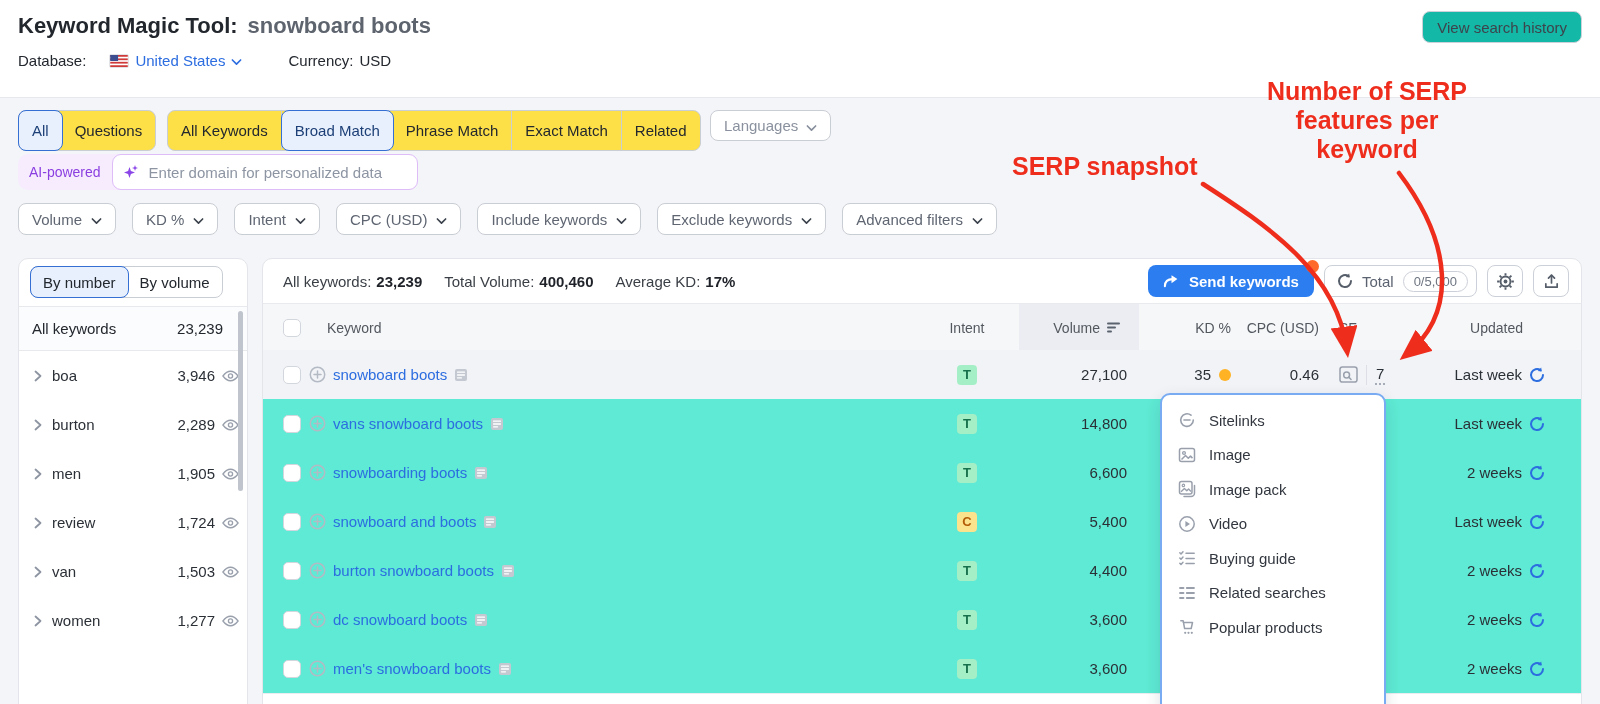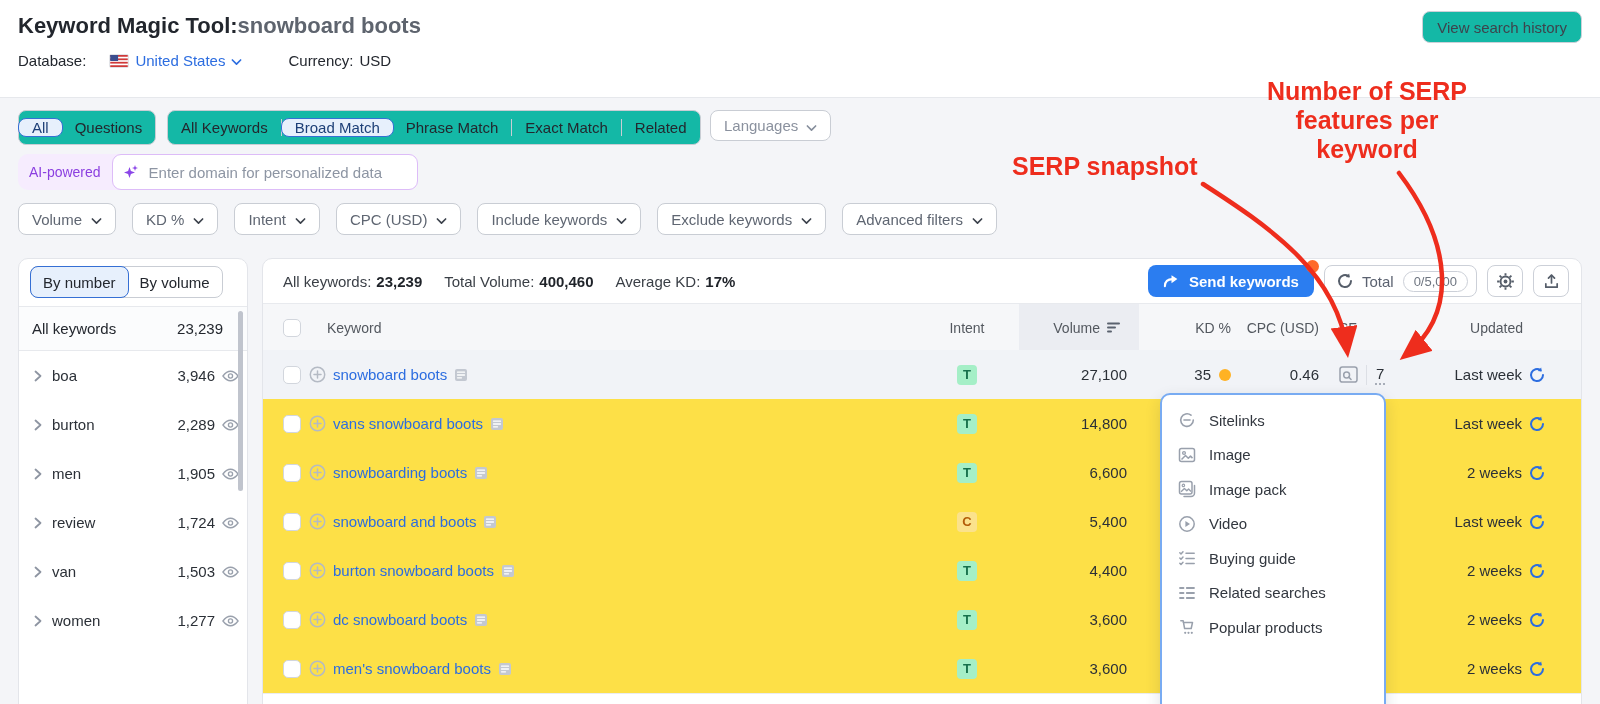--- a/index.html
+++ b/index.html
@@ -1,33 +1,33 @@
 <!DOCTYPE html>
 <html><head>
 <meta charset="utf-8">
 <style>
   html,body{margin:0;padding:0;}
   body{font-family:"Liberation Sans","DejaVu Sans",sans-serif;background:#f4f5f8;}
   #stage{position:relative;width:1600px;height:704px;overflow:hidden;background:#f4f5f8;}
 
   
   .tophdr{position:absolute;left:0;top:0;width:1600px;height:97px;background:#fff;border-bottom:1px solid #e6e8ec;}
-  .title-row{position:absolute;left:18px;top:13px;display:flex;align-items:baseline;}
+  .title-row{position:absolute;left:18px;top:13px;display:flex;align-items:baseline;gap:10px;}
   .title-main{font-size:22px;font-weight:bold;color:#22262d;}
   .title-query{font-size:22px;font-weight:600;color:#5e646e;}
   .hist-btn{position:absolute;right:18px;top:11px;height:30px;padding:0 14px;display:flex;align-items:center;
     background:#14b8a6;border:1px solid #ccd0d8;border-radius:8px;font-size:15px;color:#3d434c;cursor:pointer;}
   .meta-row{position:absolute;left:18px;top:52px;display:flex;align-items:center;font-size:15px;color:#23272e;}
   .db-link{display:flex;align-items:center;gap:6px;margin-left:23px;color:#2c6de0;cursor:pointer;}
   .flag{border:1px solid #e2e4e8;border-radius:2px;line-height:0;}
   .meta-cur{margin-left:46px;}
   .meta-cur b{font-weight:normal;margin-left:6px;}
 
   
-  .seg-group{position:absolute;top:110px;height:35px;display:flex;background:#14b8a6;border:1px solid #c9cdd4;border-radius:8px;box-sizing:border-box;align-items:center;}
+  .seg-group{position:absolute;top:110px;height:41px;display:flex;background:#fde047;border:1px solid #c9cdd4;border-radius:8px;box-sizing:border-box;}
   .seg{display:flex;align-items:center;padding:0 13px;font-size:15px;color:#23272e;border-right:1px solid #c9cdd4;cursor:pointer;white-space:nowrap;}
   .seg:last-child{border-right:none;}
   .seg.sel{background:#e7f0fc;border:1.5px solid #356fd4;border-radius:8px;margin:-1px;z-index:2;color:#1d3f77;}
   .drop{position:absolute;top:110px;height:31px;display:flex;align-items:center;gap:8px;padding:0 13px;background:#fff;
     border:1px solid #c9cdd4;border-radius:8px;box-sizing:border-box;font-size:15px;cursor:pointer;}
   .drop.langs{color:#8a919e;}
 
   
   .ai-wrap{position:absolute;left:18px;top:154px;width:400px;height:36px;background:#f6ecfe;border-radius:10px;display:flex;align-items:center;box-sizing:border-box;}
   .ai-badge{font-size:14px;color:#8b3fe0;padding:0 11px;white-space:nowrap;}
@@ -70,21 +70,21 @@
   .send-dot{position:absolute;right:-5px;top:-5px;width:13px;height:13px;border-radius:50%;background:#ff6a2a;}
   .upd-btn{height:32px;display:flex;align-items:center;gap:9px;padding:0 8px 0 12px;background:#fff;border:1px solid #ccd0d8;
     border-radius:8px;font-size:15px;color:#5b6270;cursor:pointer;font-family:inherit;}
   .upd-pill{border:1px solid #ccd0d8;border-radius:999px;padding:2px 10px;font-size:13px;color:#6e7580;}
   .icon-btn{width:36px;height:32px;display:flex;align-items:center;justify-content:center;background:#fff;
     border:1px solid #ccd0d8;border-radius:8px;cursor:pointer;}
 
   
   .thead{position:absolute;left:0;top:44px;width:100%;height:47px;background:#f6f7f9;border-top:1px solid #e8eaee;border-bottom:1px solid #e4e6ea;font-size:14px;color:#53585f;}
   .vol-colbg{position:absolute;left:756px;top:0;width:120px;height:100%;background:#ebedf2;}
-  .trow{position:absolute;left:0;width:100%;height:49px;border-bottom:1px solid #eaecf0;background:#fde047;}
+  .trow{position:absolute;left:0;width:100%;height:49px;border-bottom:1px solid #eaecf0;background:#5eead4;}
   .trow.hl{background:#f1f3f7;}
   .cell{position:absolute;top:0;height:100%;display:flex;align-items:center;}
   .cb{position:absolute;left:20px;top:50%;transform:translateY(-50%);width:18px;height:18px;border:1.5px solid #d2d6dd;border-radius:5px;background:#fff;box-sizing:border-box;cursor:pointer;}
   .kwc{left:46px;gap:7px;}
   .kwc a{color:#2c6de0;font-size:15px;text-decoration:none;cursor:pointer;}
   .intc{left:674px;width:60px;justify-content:center;}
   .volc{right:454px;font-size:15px;color:#2b3037;}
   .kdc{right:350px;gap:8px;font-size:15px;color:#2b3037;}
   .kd-dot{width:12px;height:12px;border-radius:50%;background:#ffb224;}
   .cpcc{right:262px;font-size:15px;color:#2b3037;}

